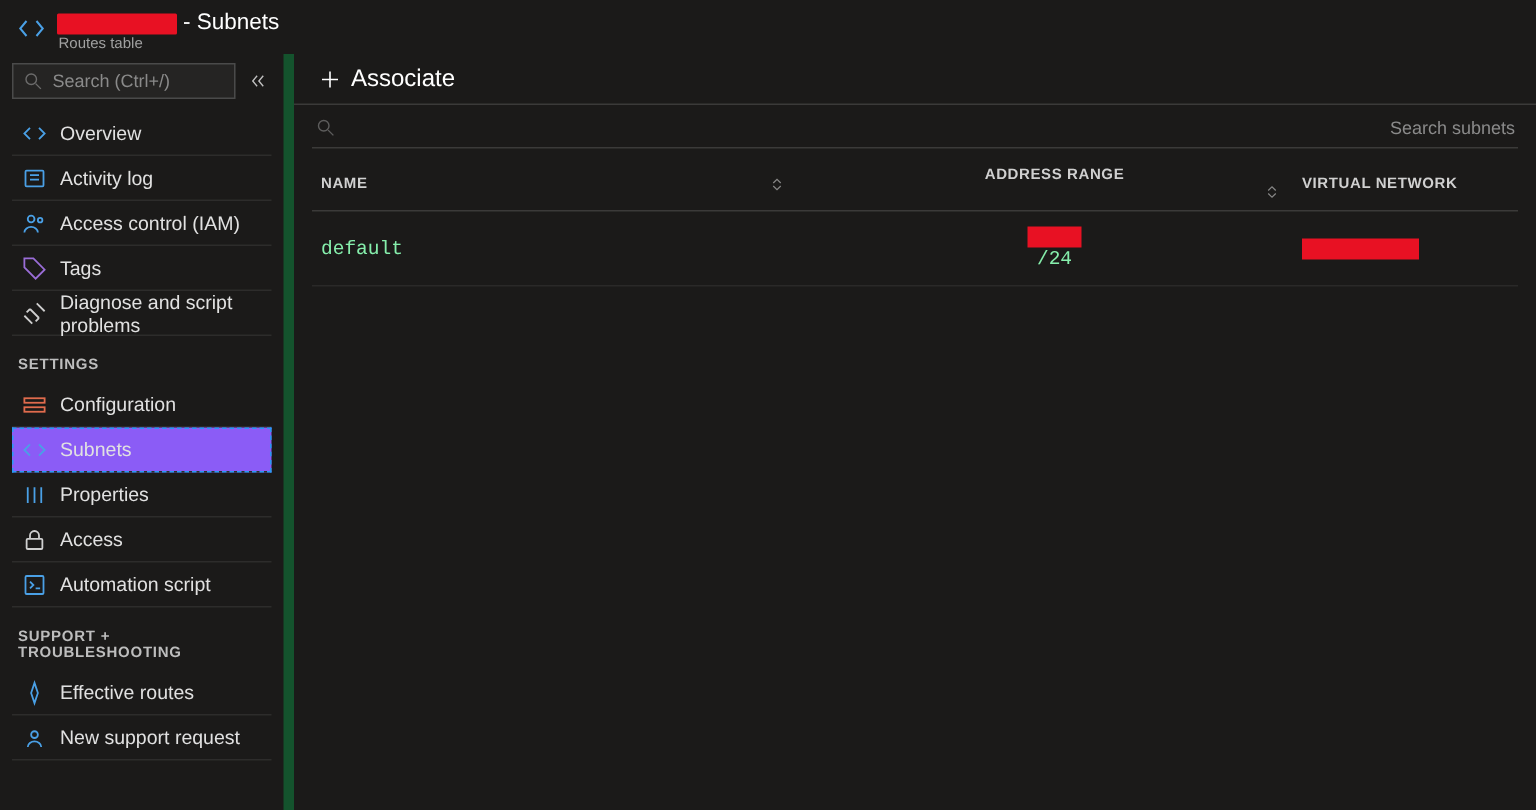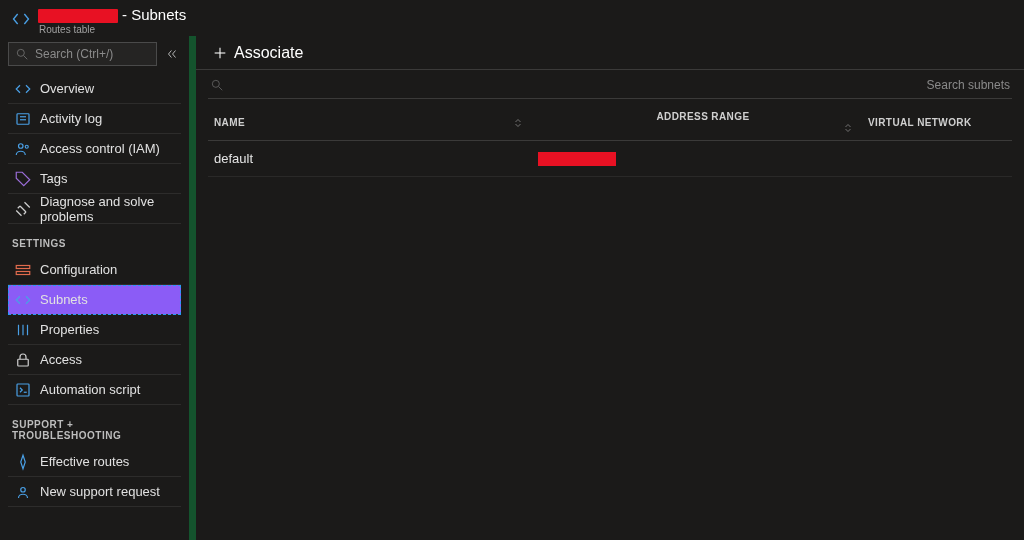--- a/index.html
+++ b/index.html
@@ -149,22 +149,23 @@
     font-size: 10px; font-weight: 700; letter-spacing: .4px;
     color: #d0d0d0;
   }
   .sort-icon { width:12px;height:12px; margin-left:auto; margin-right:14px; opacity:.55;}
 
   .grid-row {
     display:flex;
     padding: 10px 0;
     border-bottom: 1px solid #2a2928;
     font-size: 13px;
-    color: #e5e5e5;
+    color: #86efac;
     cursor: pointer;
+    font-family: Liberation Mono, monospace;
   }
   .cell-red { background:#e81123; display:inline-block; height:14px; }
   .cell-red.addr { width:36px; }
   .cell-red.vnet { width:78px; }
 
   
   svg { stroke: currentColor; fill: none; stroke-width: 1.6; }
 </style>
 </head>
 <body>
@@ -247,21 +248,21 @@
         <li class="nav-item">
           <span class="nav-icon" style="color:#cfcfcf">
               <svg viewBox="0 0 24 24">
                 <path d="M14 3l7 7"></path>
                 <path d="M3 14l7 7"></path>
                 <path d="M8 8l8 8"></path>
                 <path d="M5 11l3-3"></path>
                 <path d="M13 19l3-3"></path>
               </svg>
             </span>
-          <span>Diagnose and solve problems</span>
+          <span>Diagnose and script problems</span>
         </li>
       </ul>
 
       <div class="section-heading">SETTINGS</div>
 
       <ul class="nav-list">
         <li class="nav-item">
           <span class="nav-icon" style="color:#e06b4d">
               <svg viewBox="0 0 24 24" fill="currentColor" stroke="none">
                 <rect x="3" y="6" width="18" height="4"></rect>
@@ -370,20 +371,24 @@
           </div>
           <div class="col col-vnet">
             <span class="col-header-text">VIRTUAL NETWORK</span>
           </div>
         </div>
 
         <div class="grid-row">
           <div class="col col-name">
             <span>default</span>
           </div>
+          <div class="col col-addr">
+            <span class="cell-red addr"></span>
+              <span>/24</span>
+          </div>
           <div class="col col-vnet">
             <span class="cell-red vnet"></span>
           </div>
         </div>
       </div>
     </div>
 
   </div>
 </div>
 

